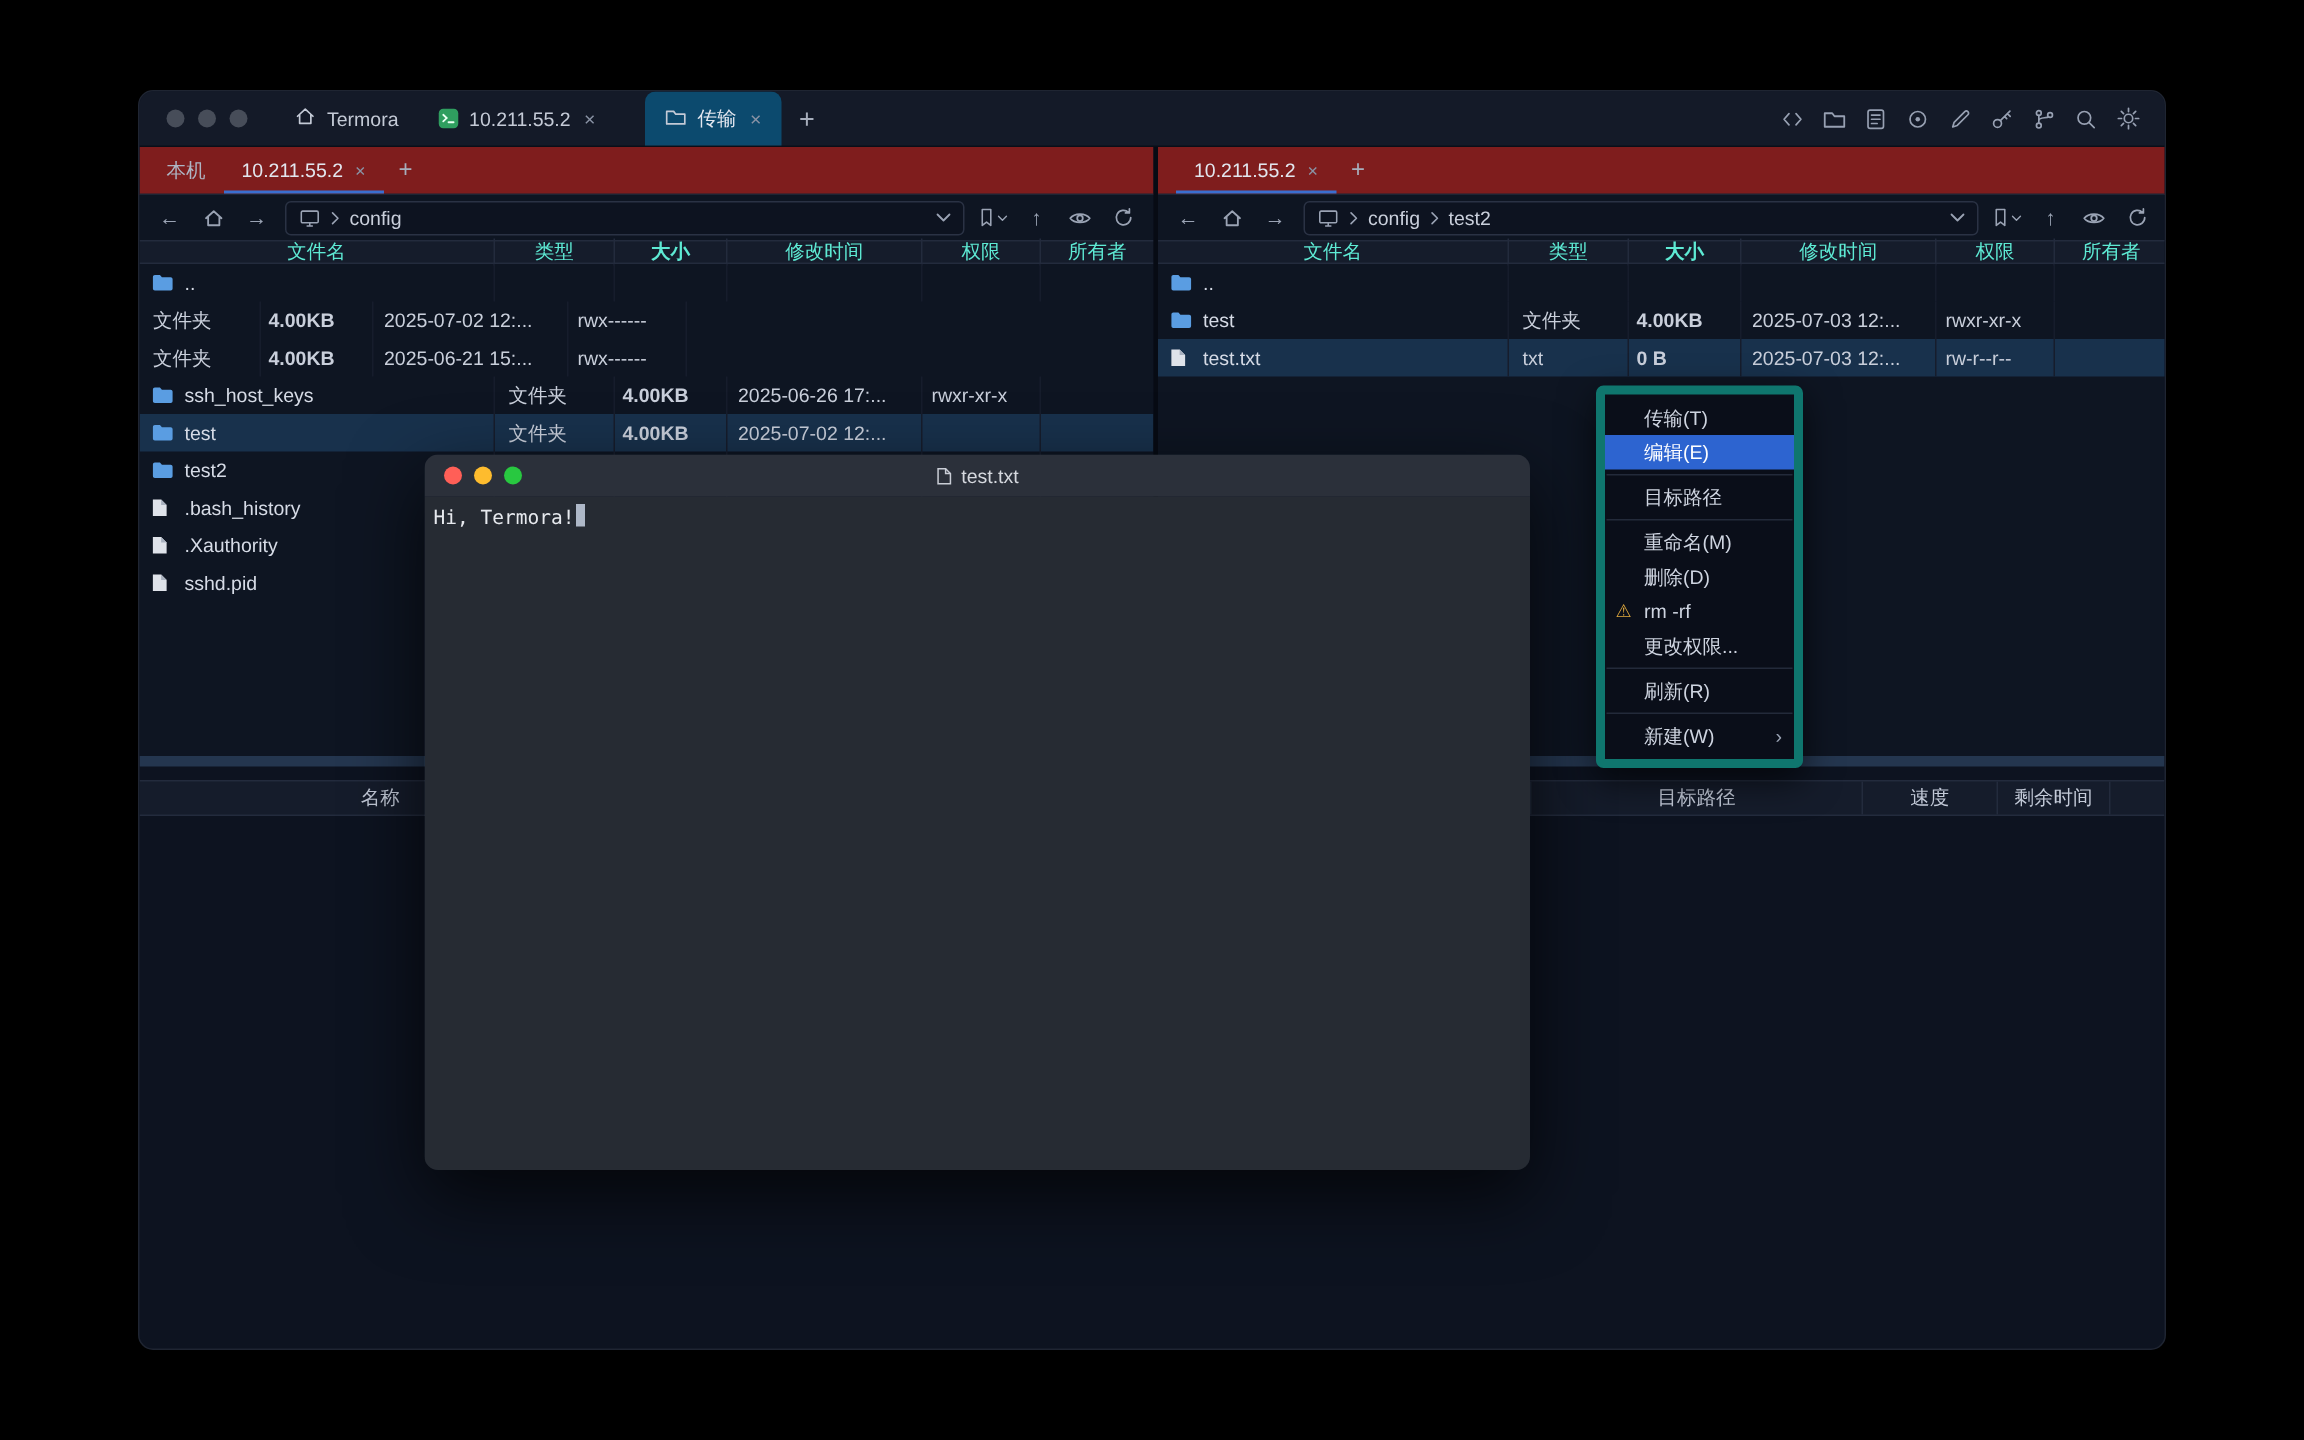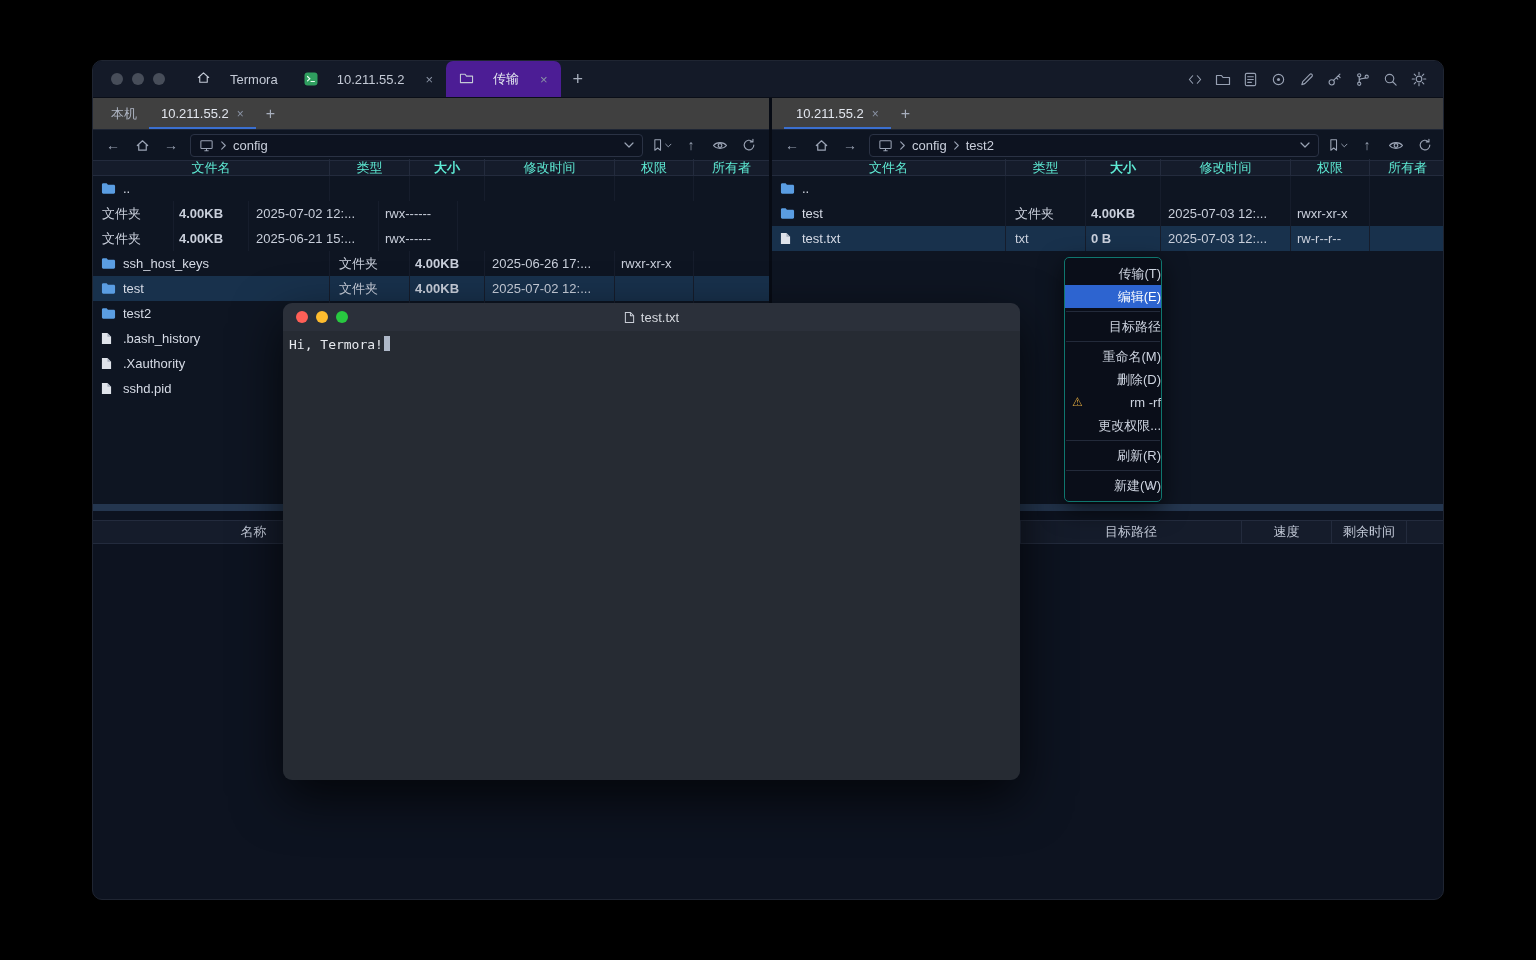--- a/index.html
+++ b/index.html
@@ -6,39 +6,39 @@
   html,body { width:1536px; height:960px; background:#000; overflow:hidden;
               font-family:"Liberation Sans", sans-serif; }
   .app { position:absolute; left:92px; top:60px; width:1352px; height:840px;
          background:#0d1320; border:1px solid #1f2532; border-radius:10px; overflow:hidden; }
 
   
   .titlebar { position:absolute; left:0; top:0; right:0; height:37px; background:#141a28;
               display:flex; align-items:stretch; border-bottom:1px solid #0a0e18; }
   .dots { display:flex; align-items:center; gap:9px; padding:0 18px 0 18px; }
   .dot { width:12px; height:12px; border-radius:50%; background:#474d59; }
-  .tb-tab { display:flex; align-items:center; gap:19px; padding:0 13px; font-size:13px;
+  .tb-tab { display:flex; align-items:center; gap:7px; padding:0 13px; font-size:13px;
             color:#c4cad6; white-space:nowrap; }
-  .tb-tab.active { background:#4c1d95; border-radius:7px 7px 0 0; color:#e4e8f0; }
+  .tb-tab.active { background:#0c4a6e; border-radius:7px 7px 0 0; color:#e4e8f0;margin-left:20px; }
   .tb-x { color:#8a93a5; font-size:13px; margin-left:2px; cursor:default; }
   .tb-add { display:flex; align-items:center; padding:0 12px; color:#a7aebc; font-size:18px; }
   .tb-spacer { flex:1; }
   .tb-actions { display:flex; align-items:center; gap:11px; padding-right:16px; }
   .aicon { width:17px; height:17px; display:flex; align-items:center; justify-content:center; }
   .aicon svg { stroke:#97a0b2; fill:none; stroke-width:1.2; stroke-linecap:round; stroke-linejoin:round; }
   .gicon svg { stroke:#c4cad6; fill:none; stroke-width:1.2; stroke-linecap:round; stroke-linejoin:round; }
 
   
   .panel { position:absolute; top:37px; height:406px; display:flex; flex-direction:column; background:#0e1522; }
   .panel.left { left:0; width:676px; }
   .panel.right { left:679px; width:673px; }
   .vdivider { position:absolute; top:37px; left:676px; width:3px; height:406px; background:#070b14; }
 
   .ptabs { height:32px; display:flex; align-items:stretch; border-bottom:1px solid #1e2534;
-           background:#404040; padding-left:6px; }
+           background:#7f1d1d; padding-left:6px; }
   .ptab { display:flex; align-items:center; gap:6px; padding:0 12px; font-size:13px; color:#aeb5c3; }
   .ptab.active { color:#e2e6ee; box-shadow:inset 0 -2px 0 #3a6fd0; }
   .ptab .tb-x { font-size:12px; }
   .ptab-add { display:flex; align-items:center; padding:0 10px; color:#a7aebc; font-size:16px; }
 
   .pathbar { height:30px; display:flex; align-items:center; gap:9px; padding:0 10px; }
   .navbtn { width:20px; height:20px; display:flex; align-items:center; justify-content:center;
             color:#9aa3b4; font-size:14px; }
   .navbtn svg { stroke:#9aa3b4; fill:none; stroke-width:1.3; stroke-linecap:round; stroke-linejoin:round; }
   .crumb { flex:1; height:23px; border:1px solid #2a3244; border-radius:4px; background:#0d1320;
@@ -70,23 +70,23 @@
 
   
   .splitter { position:absolute; left:0; top:443px; right:0; height:7px; background:#24364f; }
   .transfer-head { position:absolute; left:0; top:459px; right:0; height:24px; background:#151c2b;
                    border-top:1px solid #232b3d; border-bottom:1px solid #232b3d;
                    display:flex; align-items:stretch; font-size:13px; color:#c3cad8; }
   .tcol { display:flex; align-items:center; justify-content:center; border-left:1px solid #232b3d; }
   .tcol:first-child { border-left:none; }
 
   
-  .cmenu { position:absolute; left:971px; top:196px; width:98px; background:#0a0e19;
-           border:1px solid #0f766e; border-radius:5px; padding:4px 0; z-index:50;
-           box-shadow:0 8px 24px rgba(0,0,0,.65); font-size:13px; color:#ced4e0;text-align:right; }
+  .cmenu { position:absolute; left:971px; top:196px; width:138px; background:#0a0e19;
+           border:6px solid #0f766e; border-radius:5px; padding:4px 0; z-index:50;
+           box-shadow:0 8px 24px rgba(0,0,0,.65); font-size:13px; color:#ced4e0; }
   .citem { position:relative; height:23px; line-height:23px; padding-left:26px; white-space:nowrap; }
   .citem.selected { background:#2d64d0; color:#fff; }
   .csep { height:1px; background:#232a3a; margin:3px 1px; }
   .cwarn { position:absolute; left:7px; top:0; color:#e0a93e; font-size:12px; }
   .carr { position:absolute; right:8px; top:0; color:#9aa3b4; }
 
   
   .edwin { position:absolute; left:190px; top:242px; width:737px; height:477px; border-radius:9px;
            overflow:hidden; z-index:40; box-shadow:0 18px 50px rgba(0,0,0,.7); }
   .ed-titlebar { height:28px; background:#2b303a; display:flex; align-items:center; position:relative; }

